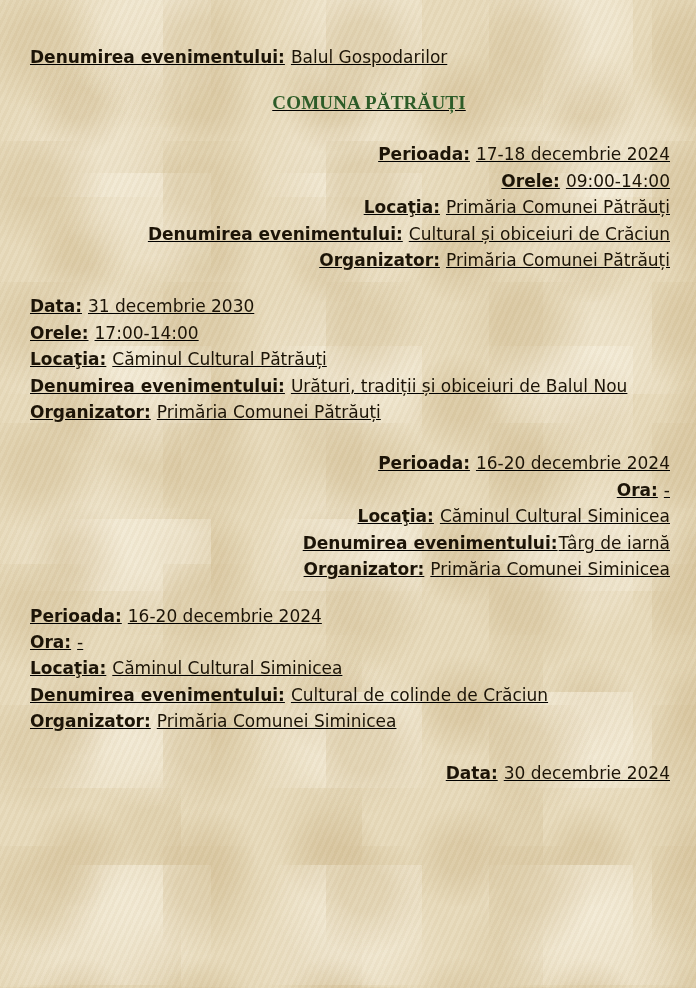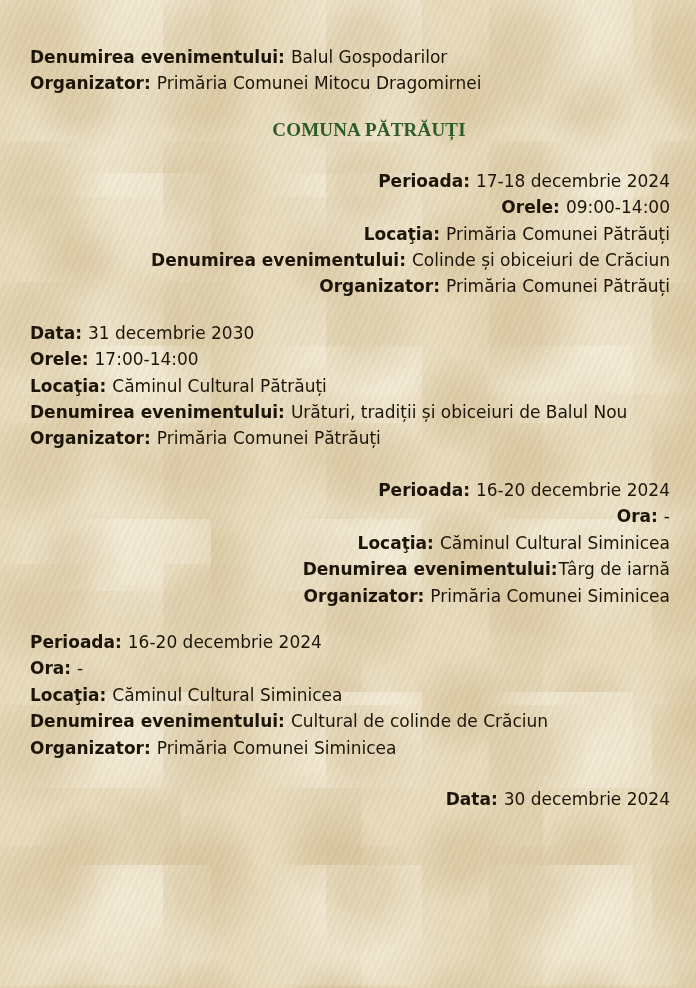--- a/index.html
+++ b/index.html
@@ -20,20 +20,21 @@
       radial-gradient(circle at 38% 82%, rgba(243,235,215,0.55) 0 15%, rgba(243,235,215,0) 44%),
       radial-gradient(circle at 88% 55%, rgba(216,198,160,0.45) 0 13%, rgba(216,198,160,0) 40%);
     background-size:
       auto,
       163px 141px,
       211px 173px,
       127px 151px,
       251px 197px,
       181px 127px;
     background-repeat: repeat;
+    text-decoration: underline;
   }
   .content {
     padding: 44px 26px 0 30px;
     font-size: 17px;
     line-height: 26.4px;
     color: #1c1407;
   }
   .line { white-space: nowrap; }
   .label { font-weight: 700; }
   .value { margin-left: 6px; font-weight: 400; }
@@ -56,28 +57,27 @@
   .spacing-medium { margin-top: 25px; text-align: right; }
   .spacing-wide   { margin-top: 55px; }
 </style>
 </head>
 <body>
 
 <div class="page">
   <div class="content">
       <div class="event spacing-none">
         <div class="line"><span class="label">Denumirea evenimentului:</span><span class="value">Balul Gospodarilor</span></div>
-        <div class="line"><span class="label">Organizator:</span><span class="value">Primăria Comunei Mitocu Dragomirnei</span></div>
       </div>
       <h2 class="heading spacing-normal">COMUNA PĂTRĂUȚI</h2>
       <div class="event spacing-medium">
         <div class="line"><span class="label">Perioada:</span><span class="value">17-18 decembrie 2024</span></div>
         <div class="line"><span class="label">Orele:</span><span class="value">09:00-14:00</span></div>
         <div class="line"><span class="label">Locaţia:</span><span class="value">Primăria Comunei Pătrăuți</span></div>
-        <div class="line"><span class="label">Denumirea evenimentului:</span><span class="value">Colinde și obiceiuri de Crăciun</span></div>
+        <div class="line"><span class="label">Denumirea evenimentului:</span><span class="value">Cultural și obiceiuri de Crăciun</span></div>
         <div class="line"><span class="label">Organizator:</span><span class="value">Primăria Comunei Pătrăuți</span></div>
       </div>
       <div class="event spacing-normal">
         <div class="line"><span class="label">Data:</span><span class="value">31 decembrie 2030</span></div>
         <div class="line"><span class="label">Orele:</span><span class="value">17:00-14:00</span></div>
         <div class="line"><span class="label">Locaţia:</span><span class="value">Căminul Cultural Pătrăuți</span></div>
         <div class="line"><span class="label">Denumirea evenimentului:</span><span class="value">Urături, tradiții și obiceiuri de Balul Nou</span></div>
         <div class="line"><span class="label">Organizator:</span><span class="value">Primăria Comunei Pătrăuți</span></div>
       </div>
       <div class="event spacing-medium">

